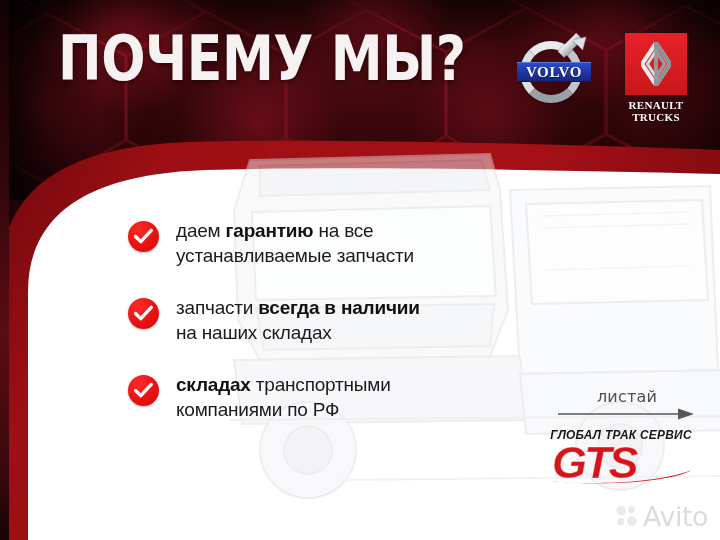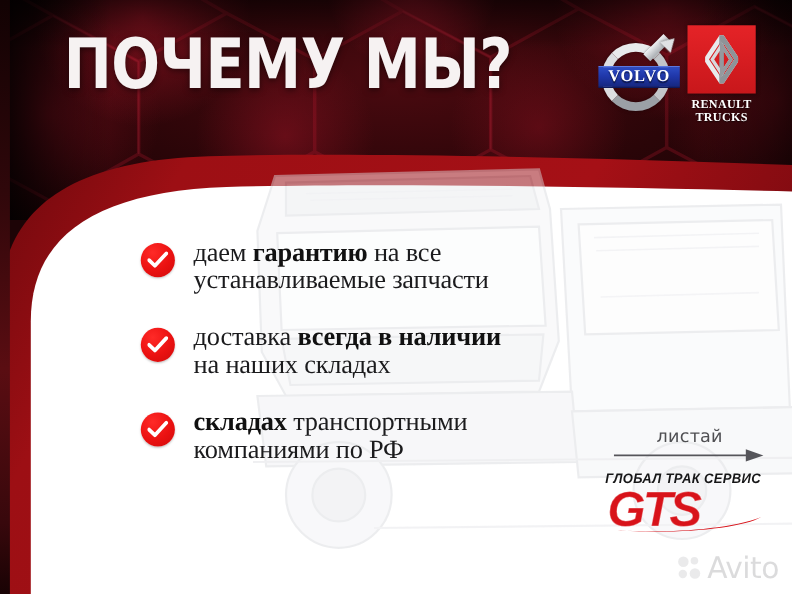--- a/index.html
+++ b/index.html
@@ -48,21 +48,21 @@
     line-height:64px;
     letter-spacing:-0.5px;
     color:#f6f2f2;
     transform:scaleX(.92);
     transform-origin:left center;
     text-shadow:0 2px 6px rgba(0,0,0,.5);
     white-space:nowrap;
   }
 
   
-  .logos { position:absolute; right:33px; top:23px; display:flex; align-items:center; gap:7px; }
+  .logos { position:absolute; right:33px; top:33px; display:flex; align-items:flex-start; gap:34px; }
 
   
   .volvo { position:relative; width:74px; height:74px; }
   .volvo .ring {
     position:absolute; left:3px; top:8px; width:62px; height:62px; border-radius:50%;
     border:8px solid;
     border-color:#e9eaec #c2c5c9 #9ba0a6 #dcdee1;
     background:transparent;
     box-shadow:0 0 3px rgba(0,0,0,.5), inset 0 0 3px rgba(0,0,0,.35);
   }
@@ -130,22 +130,22 @@
   
   .bullets { position:absolute; left:128px; top:218px; width:430px; }
   .bullet { position:relative; margin-bottom:27px; padding-left:48px; min-height:46px; }
   .chk {
     position:absolute; left:0; top:3px; width:31px; height:31px; border-radius:50%;
     background:radial-gradient(circle at 35% 28%, #ff2a27 0%, #ea1111 55%, #cf0b0b 100%);
     box-shadow:0 1px 2px rgba(0,0,0,.25);
   }
   .chk svg { position:absolute; left:6px; top:7px; }
   .btext {
-    font-family:Liberation Serif, serif;
-    font-size:24px; line-height:25px; color:#1b1b1d;
+    font-family:Liberation Sans, sans-serif;
+    font-size:19px; line-height:25px; color:#1b1b1d;
     letter-spacing:-0.2px;
   }
   .btext b { font-weight:700; color:#111; }
 
   
   .swipe { position:absolute; right:24px; top:387px; width:138px; }
   .swipe .lbl {
     font-family:"DejaVu Sans","Liberation Sans", sans-serif;
     font-size:16px; color:#4f4f52; text-align:center; letter-spacing:.2px;
   }
@@ -284,21 +284,21 @@
       </div>
       <div class="btext"><span>даем </span><b>гарантию</b><span> на все</span><br><span>устанавливаемые запчасти</span></div>
     </div>
 
     <div class="bullet">
       <div class="chk">
         <svg width="19" height="17" viewBox="0 0 19 17">
             <path d="M1.5,8.5 L6.8,13.6 L17.2,2.4" stroke="#fff" stroke-width="3.4" fill="none" stroke-linecap="round" stroke-linejoin="round"></path>
           </svg>
       </div>
-      <div class="btext"><span>доставка </span><b>всегда в наличии</b><br><span>на наших складах</span></div>
+      <div class="btext"><span>запчасти </span><b>всегда в наличии</b><br><span>на наших складах</span></div>
     </div>
 
     <div class="bullet">
       <div class="chk">
         <svg width="19" height="17" viewBox="0 0 19 17">
             <path d="M1.5,8.5 L6.8,13.6 L17.2,2.4" stroke="#fff" stroke-width="3.4" fill="none" stroke-linecap="round" stroke-linejoin="round"></path>
           </svg>
       </div>
       <div class="btext"><b>складах</b><span> транспортными</span><br><span>компаниями по РФ</span></div>
     </div>

